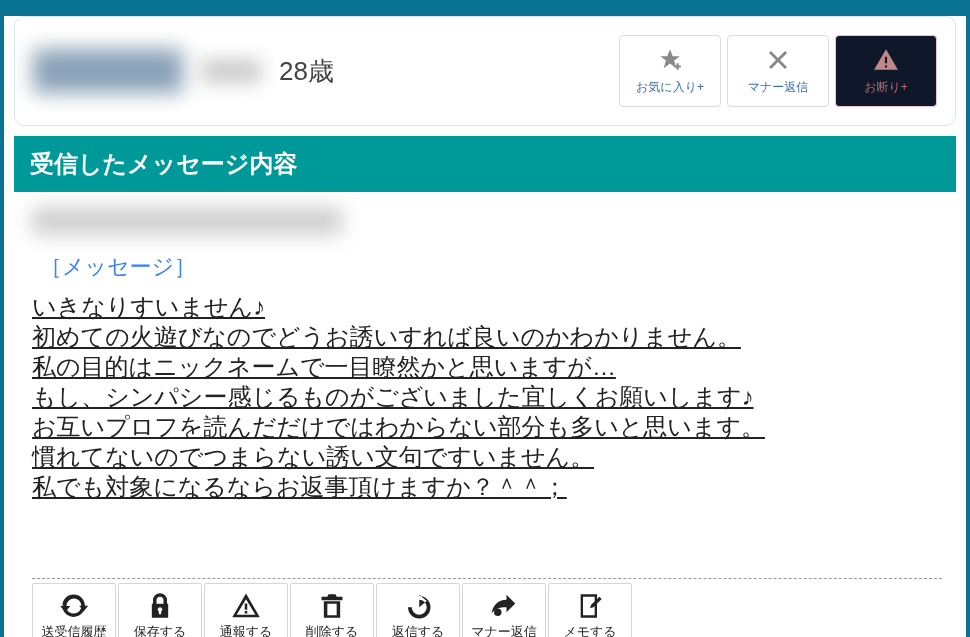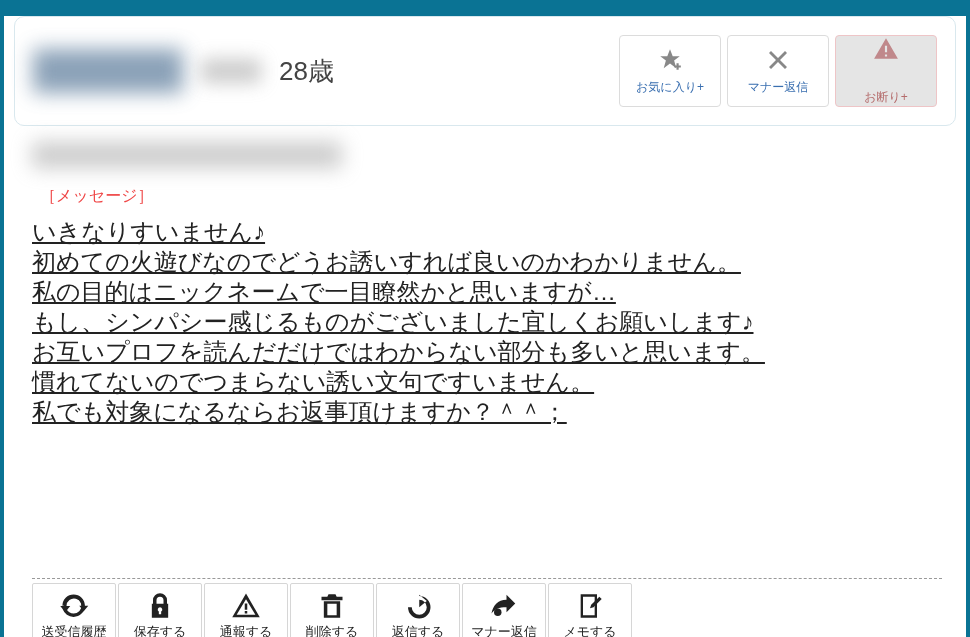--- a/index.html
+++ b/index.html
@@ -65,23 +65,22 @@
       background: #fff;
       display: flex;
       flex-direction: column;
       align-items: center;
       justify-content: center;
       gap: 6px;
       cursor: pointer;
       font-size: 12px;
     }
     .action-btn.reject {
-      background: #e5e5e5;
+      background: #0f172a;
       border-color: #eec5c7;
-      justify-content: space-between;
     }
     .action-btn .ic {
       width: 26px;
       height: 26px;
       display: flex;
       align-items: center;
       justify-content: center;
     }
     .action-btn .lbl {
       color: #3a6fb0;
@@ -105,22 +104,22 @@
       display: inline-block;
       width: 310px;
       height: 26px;
       background: #999;
       filter: blur(10px);
       opacity: 0.5;
       margin-left: 6px;
       margin-bottom: 10px;
     }
     .msg-label {
-      color: #ef4444;
-      font-size: 16px;
+      color: #3b82f6;
+      font-size: 22px;
       padding: 4px 14px 10px 14px;
     }
     .msg-body {
       font-size: 24px;
       color: #222;
       padding: 0 6px;
       line-height: 1.25;
       white-space: pre-line;
       text-decoration: underline;
     }
@@ -191,20 +190,21 @@
               <path d="M12 2L1 21h22L12 2zm-1 7h2v6h-2V9zm0 8h2v2h-2v-2z"></path>
             </svg>
         </span>
         <span class="lbl">お断り+</span>
       </div>
 
 
     </div>
   </div>
 
+  <div class="section-title">受信したメッセージ内容</div>
 
   <div class="msg-area">
     <span class="blur-date"></span>
     <div class="msg-label">［メッセージ］</div>
     <div class="msg-body">いきなりすいません♪
 初めての火遊びなのでどうお誘いすれば良いのかわかりません。
 私の目的はニックネームで一目瞭然かと思いますが…
 もし、シンパシー感じるものがございました宜しくお願いします♪
 お互いプロフを読んだだけではわからない部分も多いと思います。
 慣れてないのでつまらない誘い文句ですいません。

